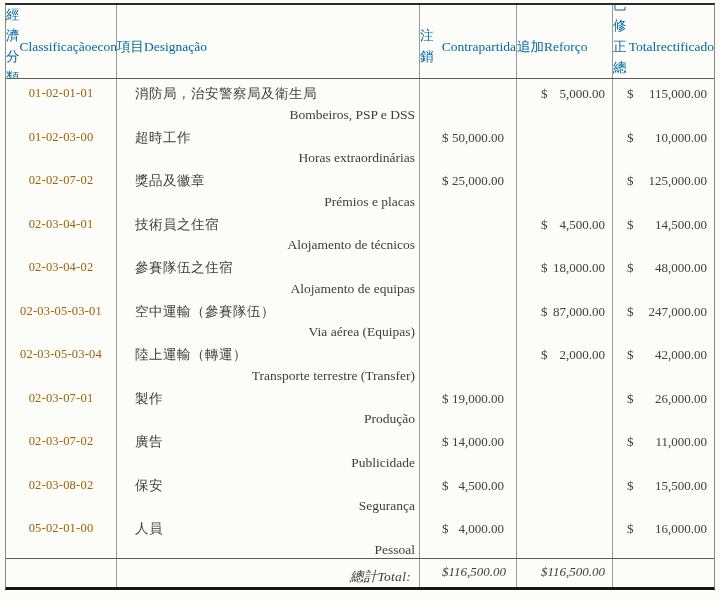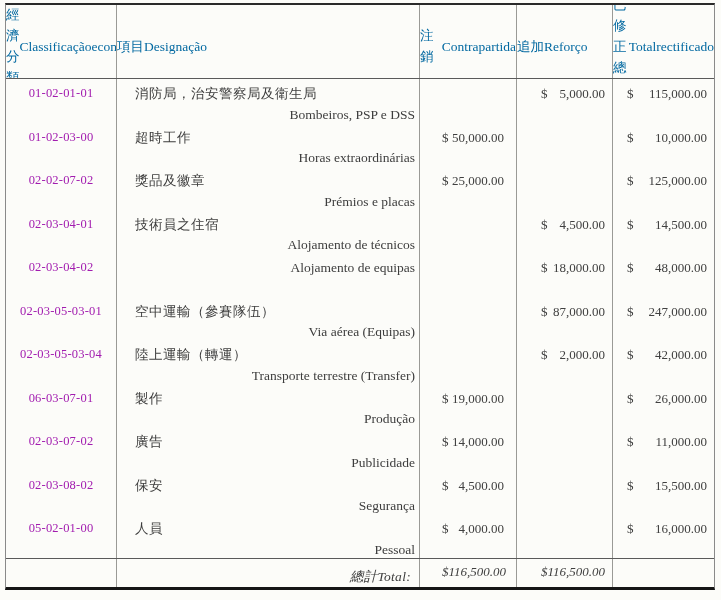--- a/index.html
+++ b/index.html
@@ -35,21 +35,21 @@
   .header{height:73px;border-bottom:1px solid #5a5a5a;}
   .hcell{
     display:flex;flex-direction:row;align-items:center;
     padding-top:9px;line-height:21px;
     font-size:13.5px;color:#0369a1;
   }
   
   .drow{height:43.5px;}
   .c-code{
     text-align:center;font-size:12.5px;padding-top:7px;
-    letter-spacing:.2px;color:#a21caf;
+    letter-spacing:.2px;color:#a16207;
   }
   .c-name{padding:5px 4px 0 18px;line-height:20.5px;font-size:13.5px;}
   .c-name .zh{display:block;letter-spacing:.5px;}
   .c-name .pt{display:block;text-align:right;}
   .c-amt{
     display:flex;justify-content:space-between;align-items:flex-start;
     font-size:13px;padding-top:7px;white-space:pre;color:#404040;
   }
   .c-amt.c3{padding-left:22px;padding-right:12px;}
   .c-amt.c4{padding-left:24px;padding-right:7px;}
@@ -132,20 +132,21 @@
       <span class="pt">Alojamento de técnicos</span>
     </div>
     <div class="cell c-amt c3"><span></span><span></span></div>
     <div class="cell c-amt c4"><span>$</span><span>4,500.00</span></div>
     <div class="cell c-amt c5"><span>$</span><span>14,500.00</span></div>
   </div>
 
   <div class="row drow">
     <div class="cell c-code">02-03-04-02</div>
     <div class="cell c-name">
+      <span class="zh">參賽隊伍之住宿</span>
       <span class="pt">Alojamento de equipas</span>
     </div>
     <div class="cell c-amt c3"><span></span><span></span></div>
     <div class="cell c-amt c4"><span>$</span><span>18,000.00</span></div>
     <div class="cell c-amt c5"><span>$</span><span>48,000.00</span></div>
   </div>
 
   <div class="row drow">
     <div class="cell c-code">02-03-05-03-01</div>
     <div class="cell c-name">
@@ -162,21 +163,21 @@
     <div class="cell c-name">
       <span class="zh">陸上運輸（轉運）</span>
       <span class="pt">Transporte terrestre (Transfer)</span>
     </div>
     <div class="cell c-amt c3"><span></span><span></span></div>
     <div class="cell c-amt c4"><span>$</span><span>2,000.00</span></div>
     <div class="cell c-amt c5"><span>$</span><span>42,000.00</span></div>
   </div>
 
   <div class="row drow">
-    <div class="cell c-code">06-03-07-01</div>
+    <div class="cell c-code">02-03-07-01</div>
     <div class="cell c-name">
       <span class="zh">製作</span>
       <span class="pt">Produção</span>
     </div>
     <div class="cell c-amt c3"><span>$</span><span>19,000.00</span></div>
     <div class="cell c-amt c4"><span></span><span></span></div>
     <div class="cell c-amt c5"><span>$</span><span>26,000.00</span></div>
   </div>
 
   <div class="row drow">

